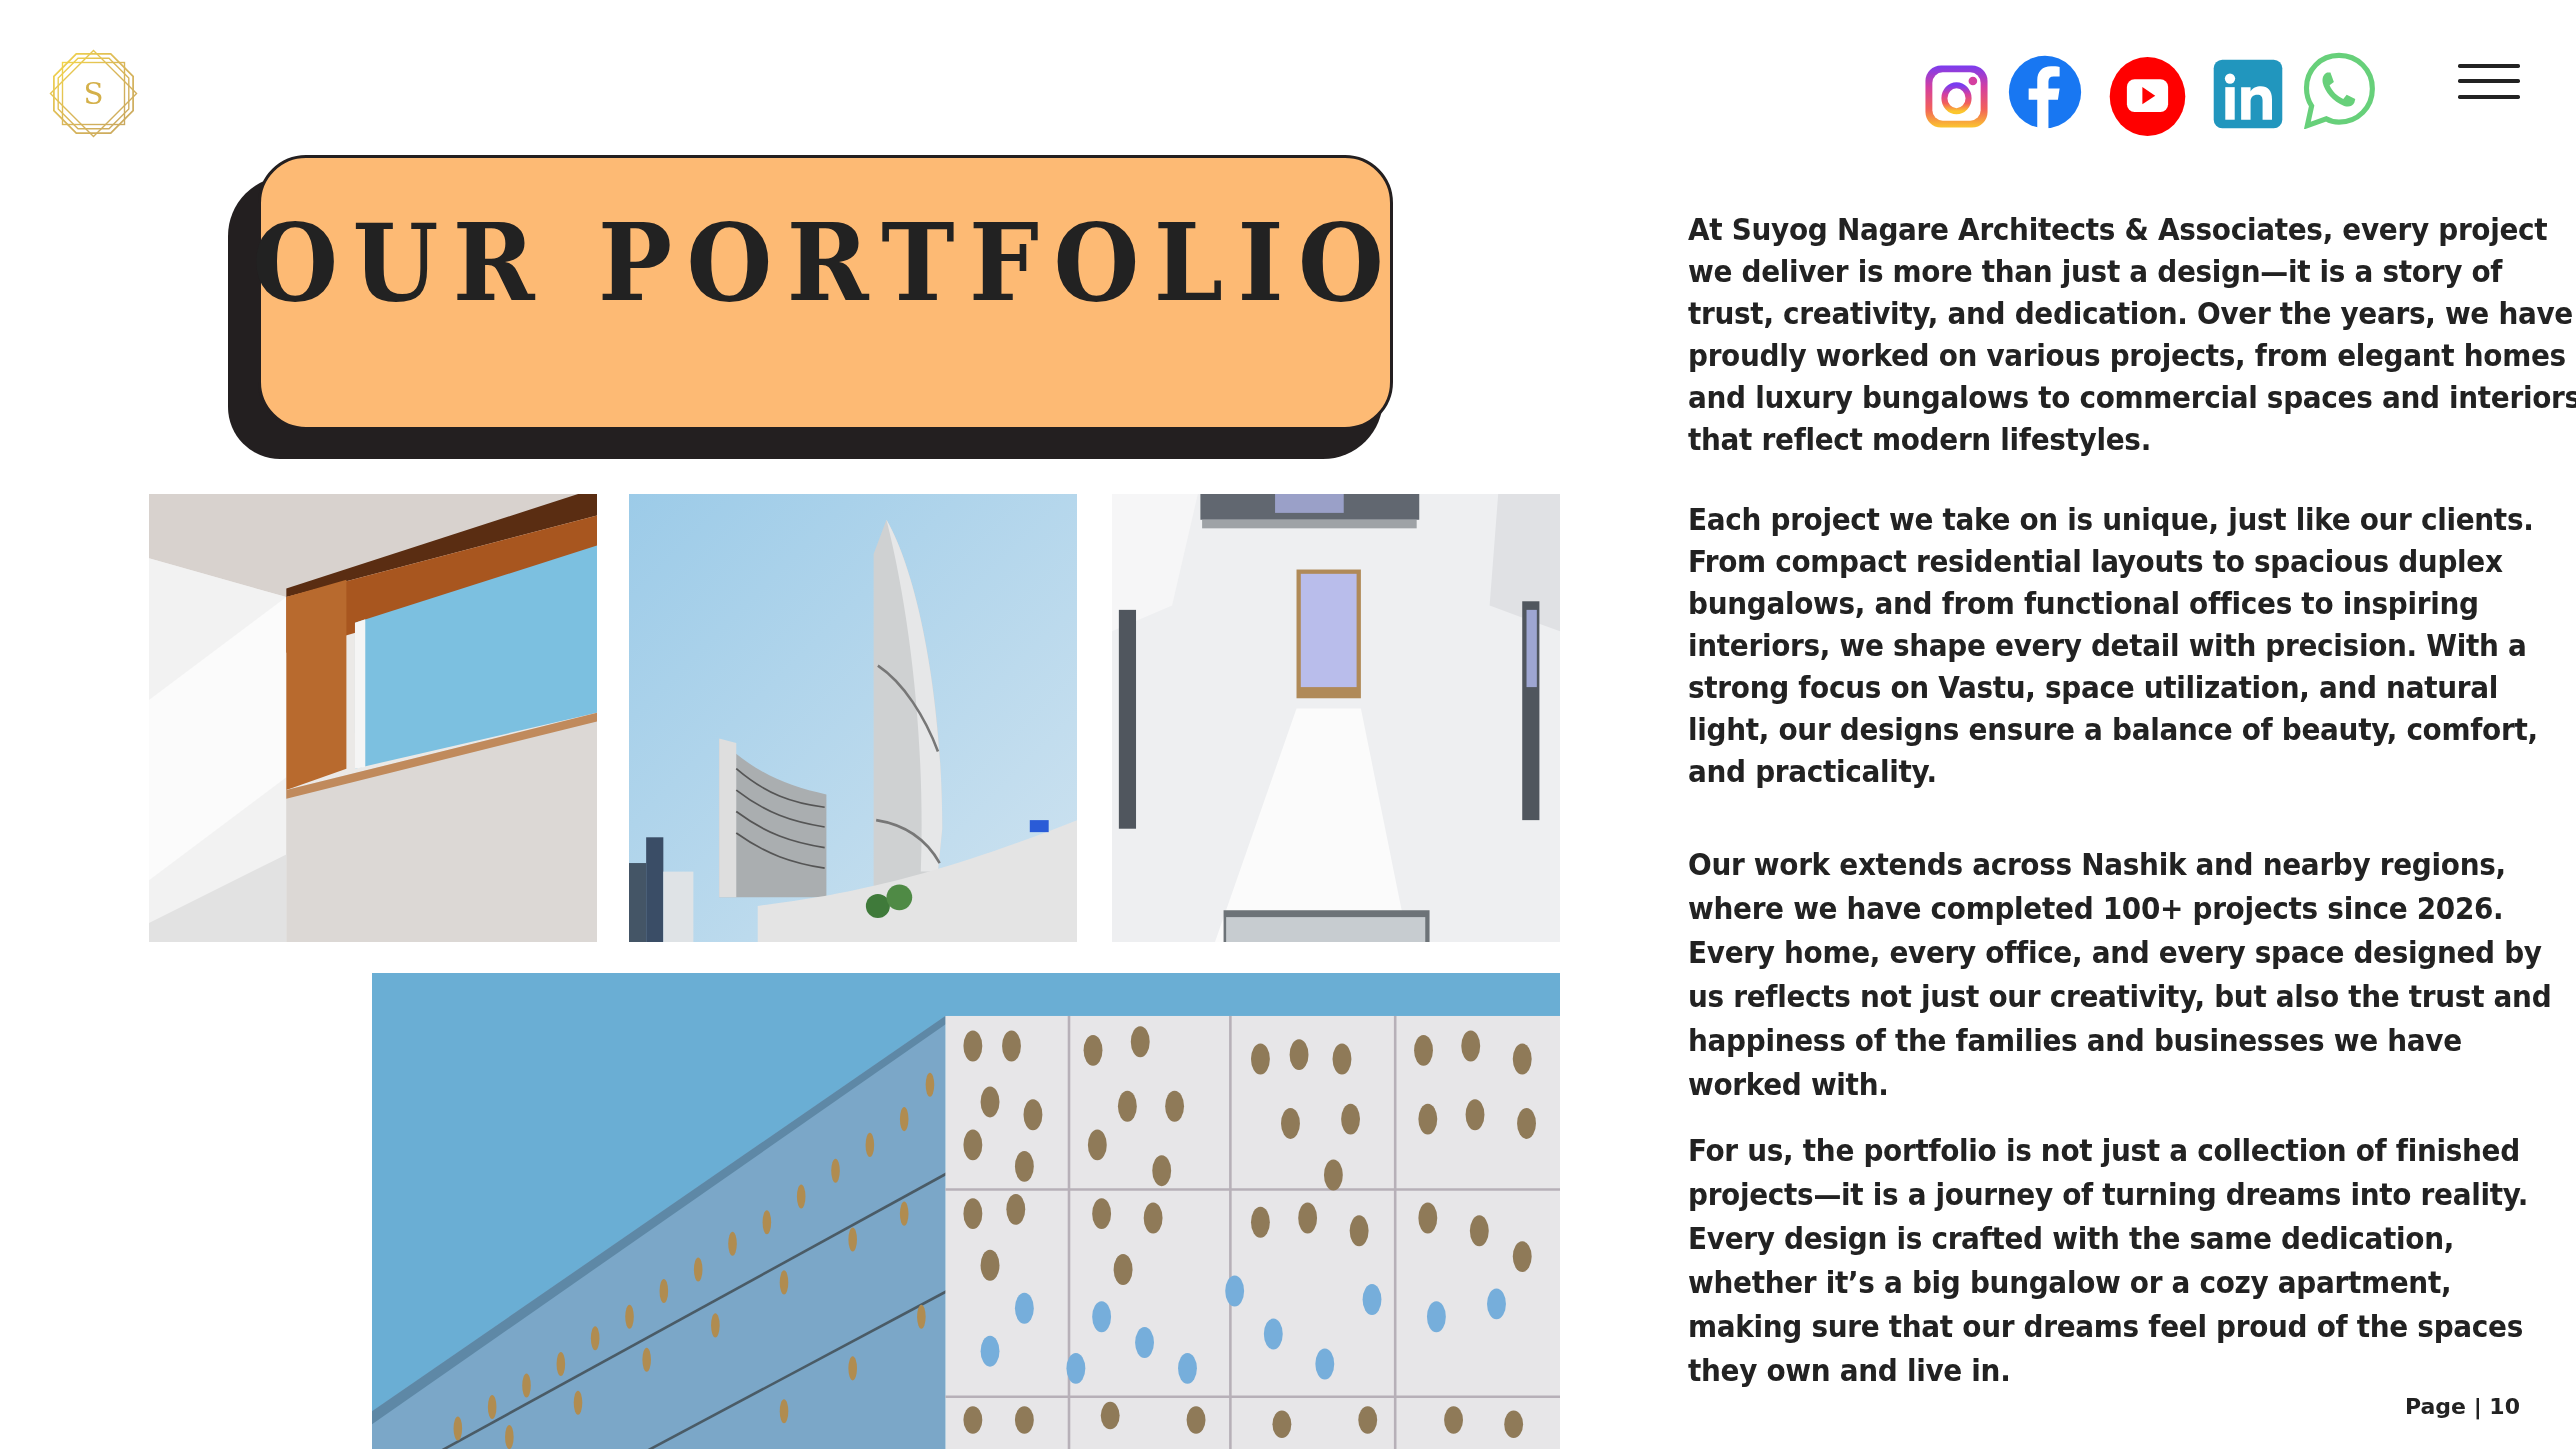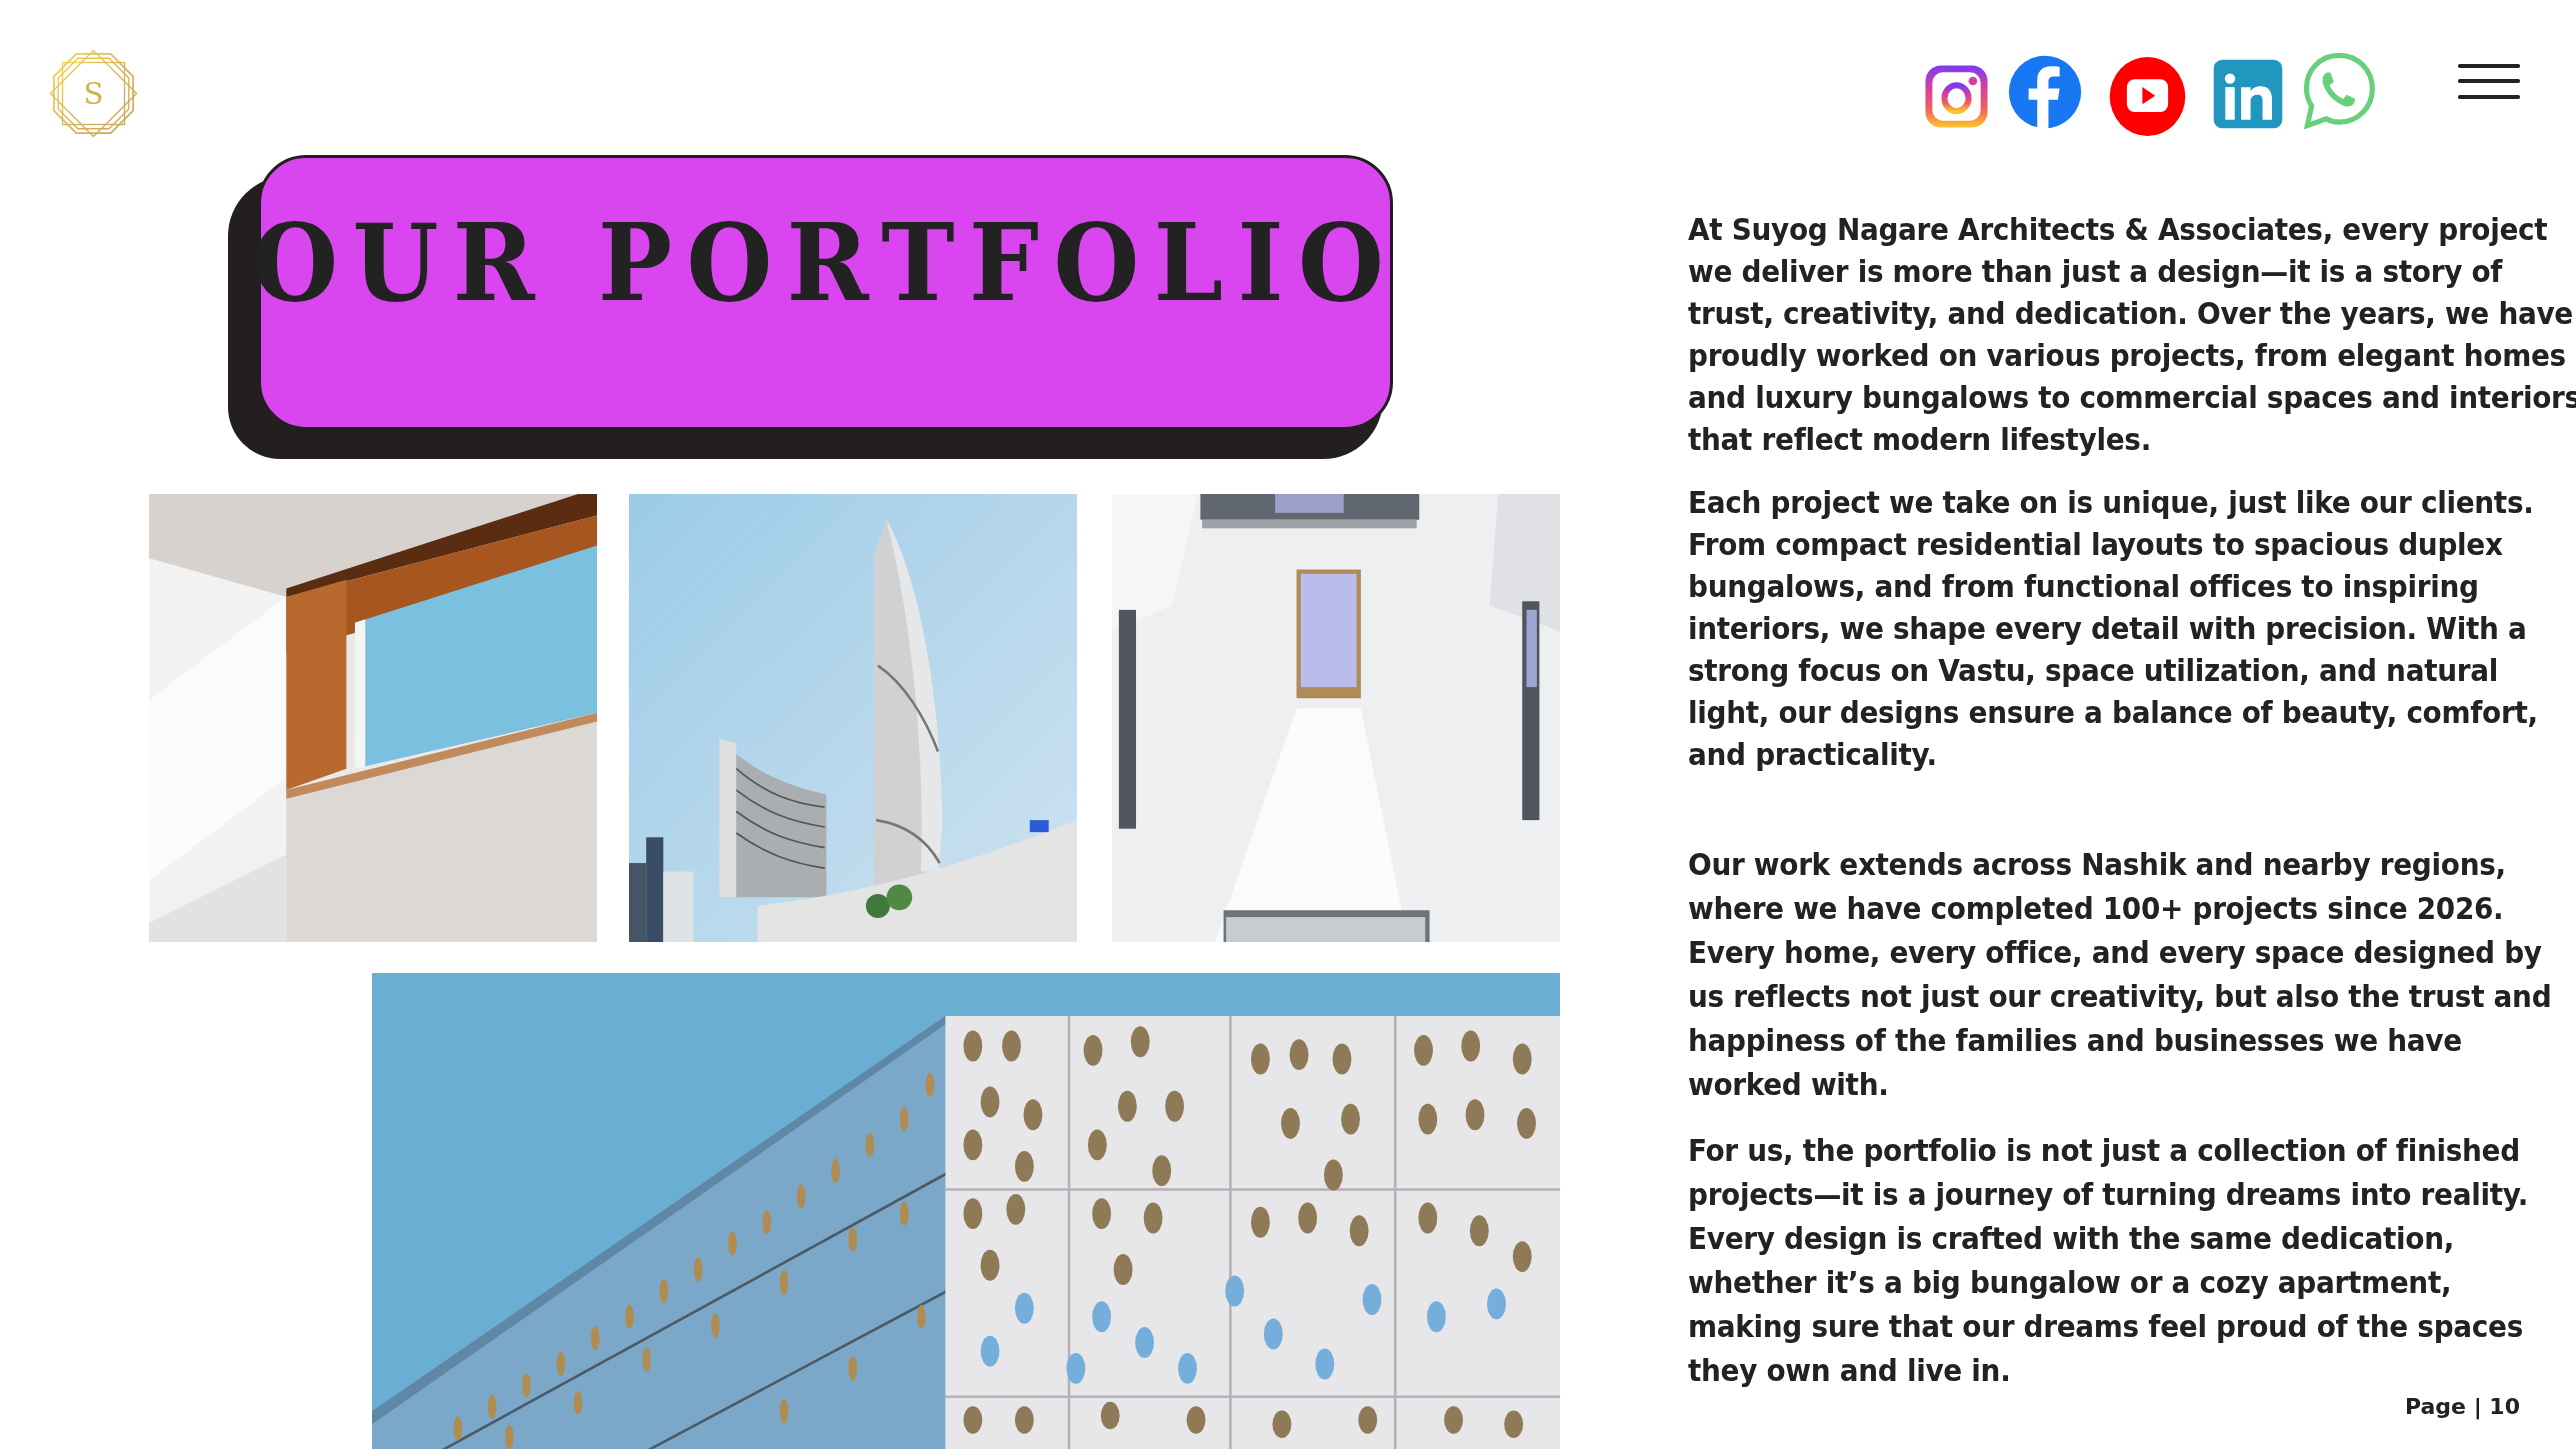--- a/index.html
+++ b/index.html
@@ -20,21 +20,21 @@
     #menu { left: 2458px; top: 62px; width: 62px; height: 38px; cursor: pointer; }
     #menu span { position: absolute; left: 0; width: 62px; height: 4.3px; background: #222; border-radius: 1.7px; }
 
     
     #title-shadow {
       left: 228px; top: 176px; width: 1155px; height: 283px;
       background: #231f20; border-radius: 60px 52px 60px 52px;
     }
     #title-box {
       left: 258px; top: 155px; width: 1135px; height: 275px;
-      background: #d946ef; border: 3.4px solid #231f20; border-radius: 48px;
+      background: #fdba74; border: 3.4px solid #231f20; border-radius: 48px;
       box-sizing: border-box;
       display: flex; align-items: center; justify-content: center;
     }
     #title-text {
       font-family: "DejaVu Serif", serif; font-weight: bold;
       font-size: 106px; letter-spacing: 15.5px; color: #222222;
       white-space: nowrap; margin-top: 10.3px;
       transform: scaleX(0.93);
     }
 
@@ -48,21 +48,21 @@
 
     
     #text-col {
       left: 1677px; top: 197px; width: 897px;
       font-family: "DejaVu Sans Condensed", "DejaVu Sans", sans-serif;
       font-weight: bold; font-size: 31px; line-height: 42px; color: #222222;
       letter-spacing: -0.3px;
     }
     #text-col p { margin: 11px; }
     #para1 { position: absolute; top: 0; width: 897px; }
-    #para2 { position: absolute; top: 273px; width: 876px; }
+    #para2 { position: absolute; top: 290px; width: 876px; }
     #para3 { position: absolute; top: 634px; width: 872px; line-height: 44px; }
     #para4 { position: absolute; top: 920px; width: 859px; line-height: 44px; }
 
     #page-num {
       right: 56px; top: 1394px;
       font-family: "DejaVu Sans", sans-serif; font-weight: bold; font-size: 22px; color: #222;
     }
   </style>
 </head>
 <body>

